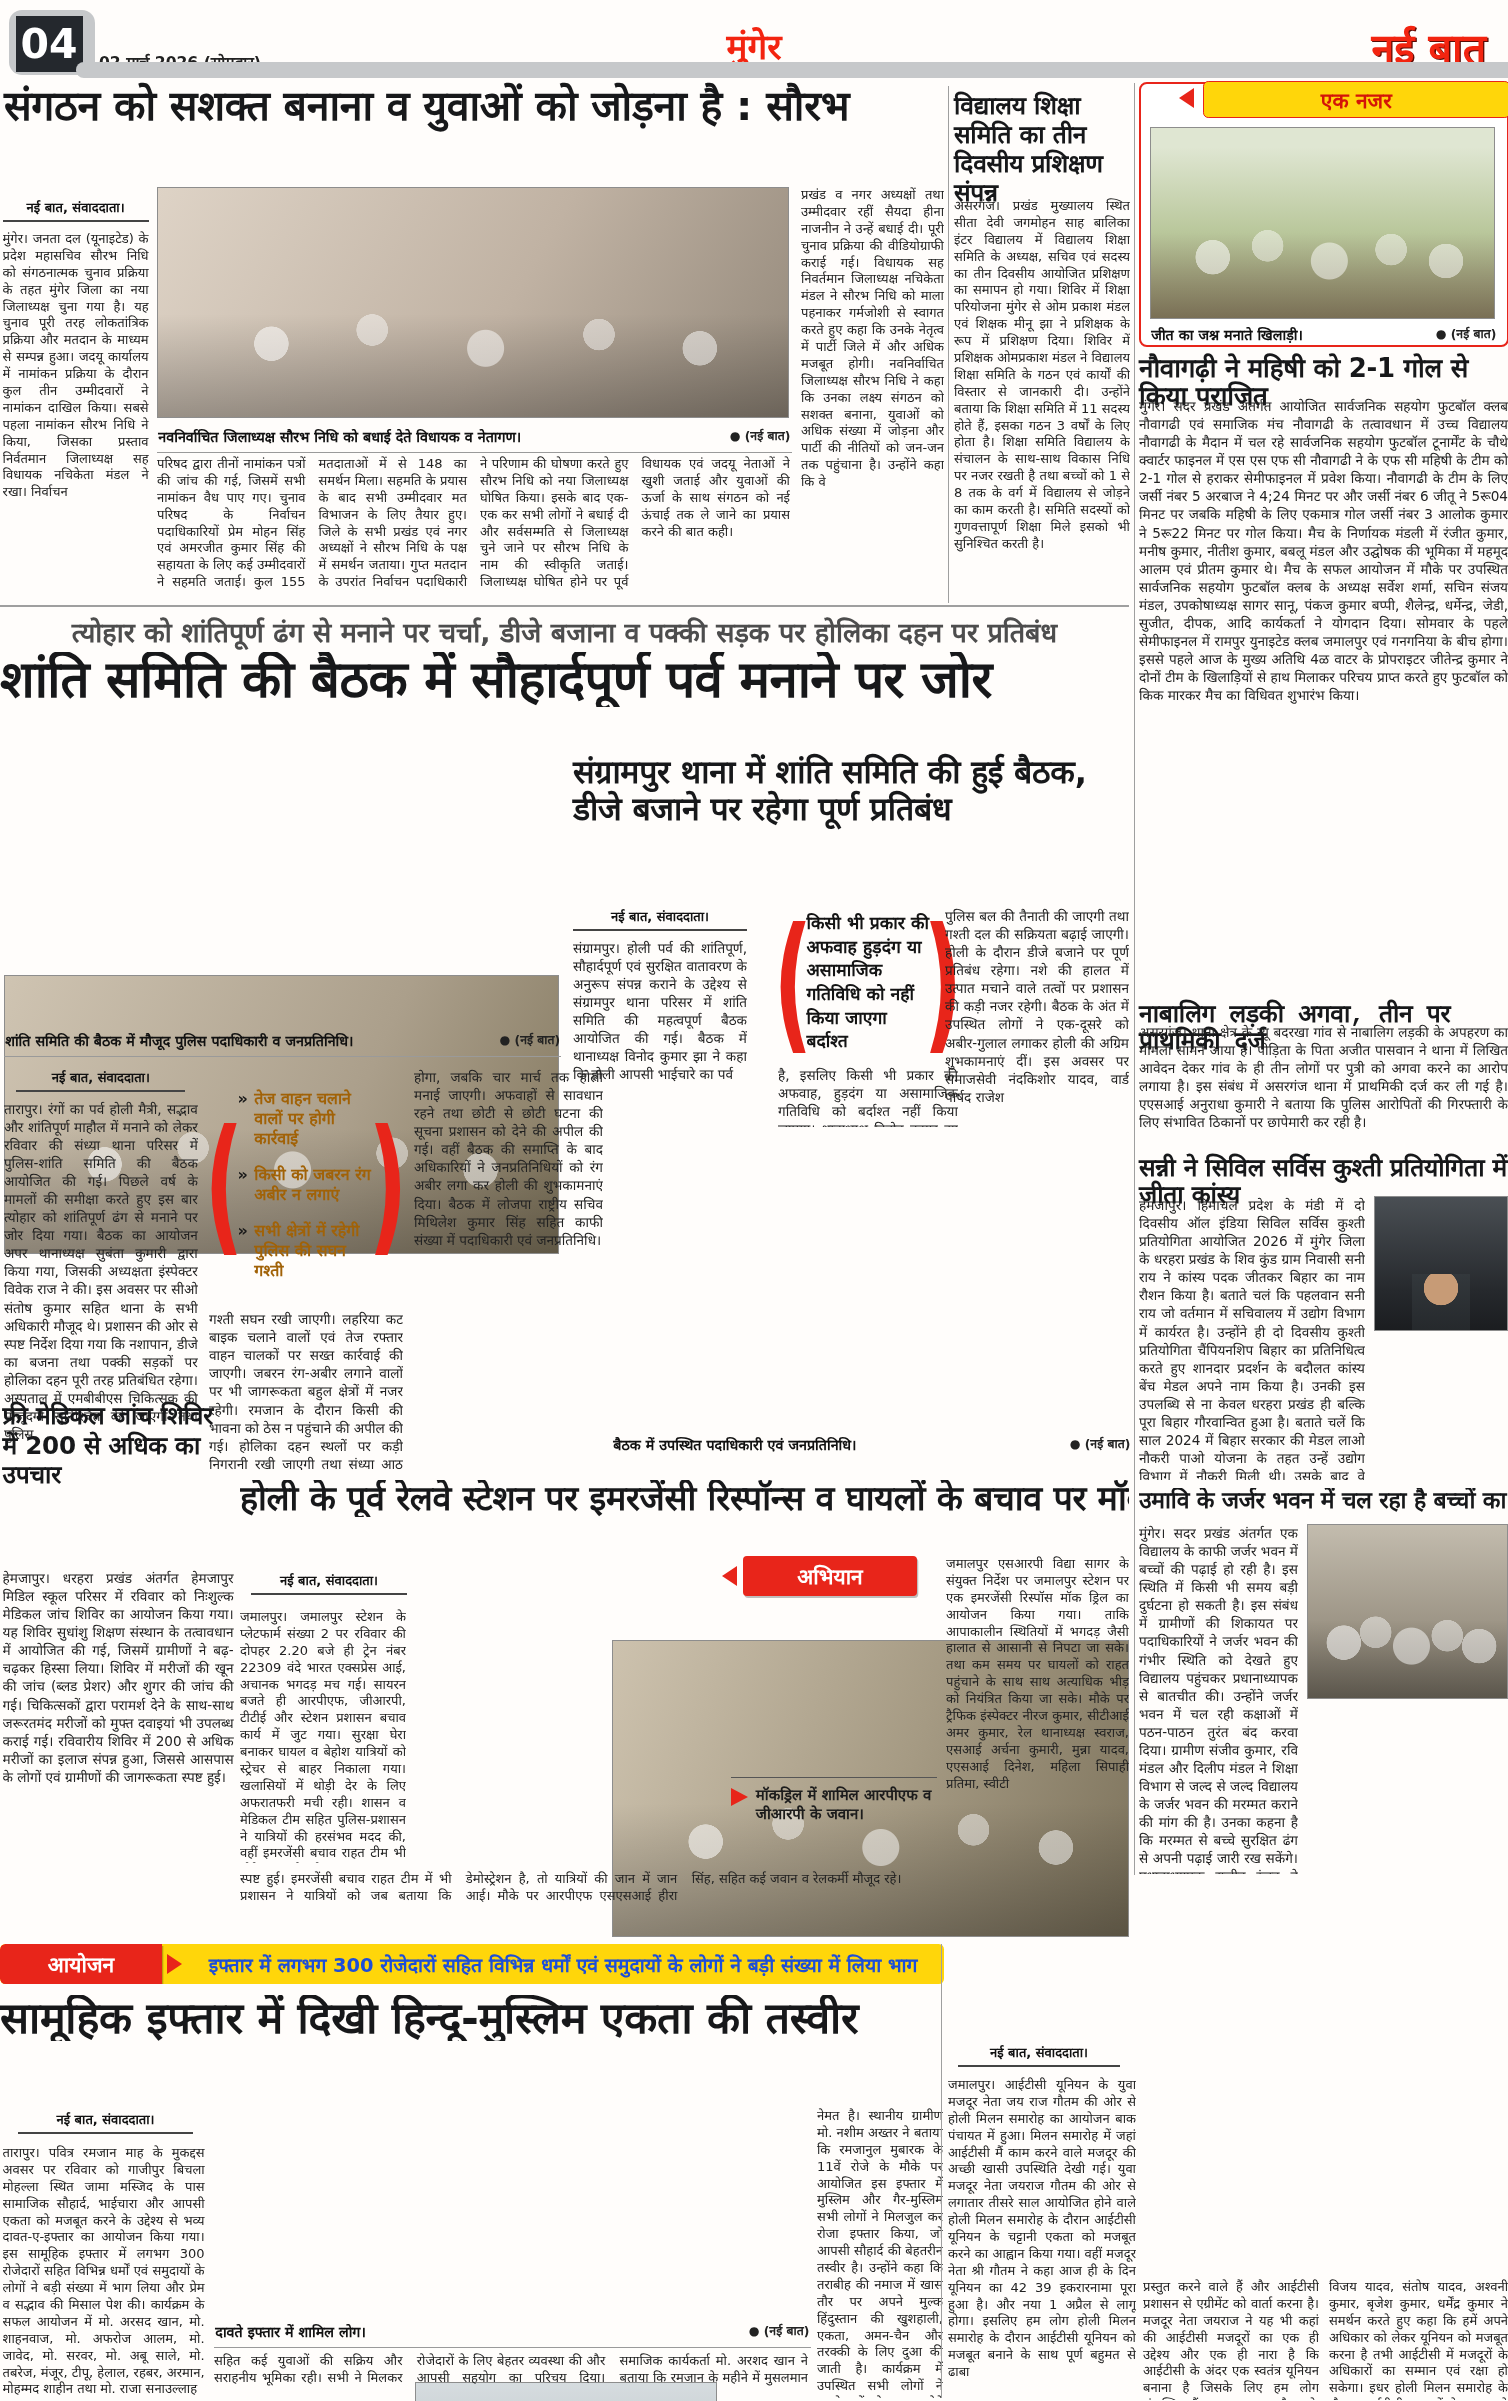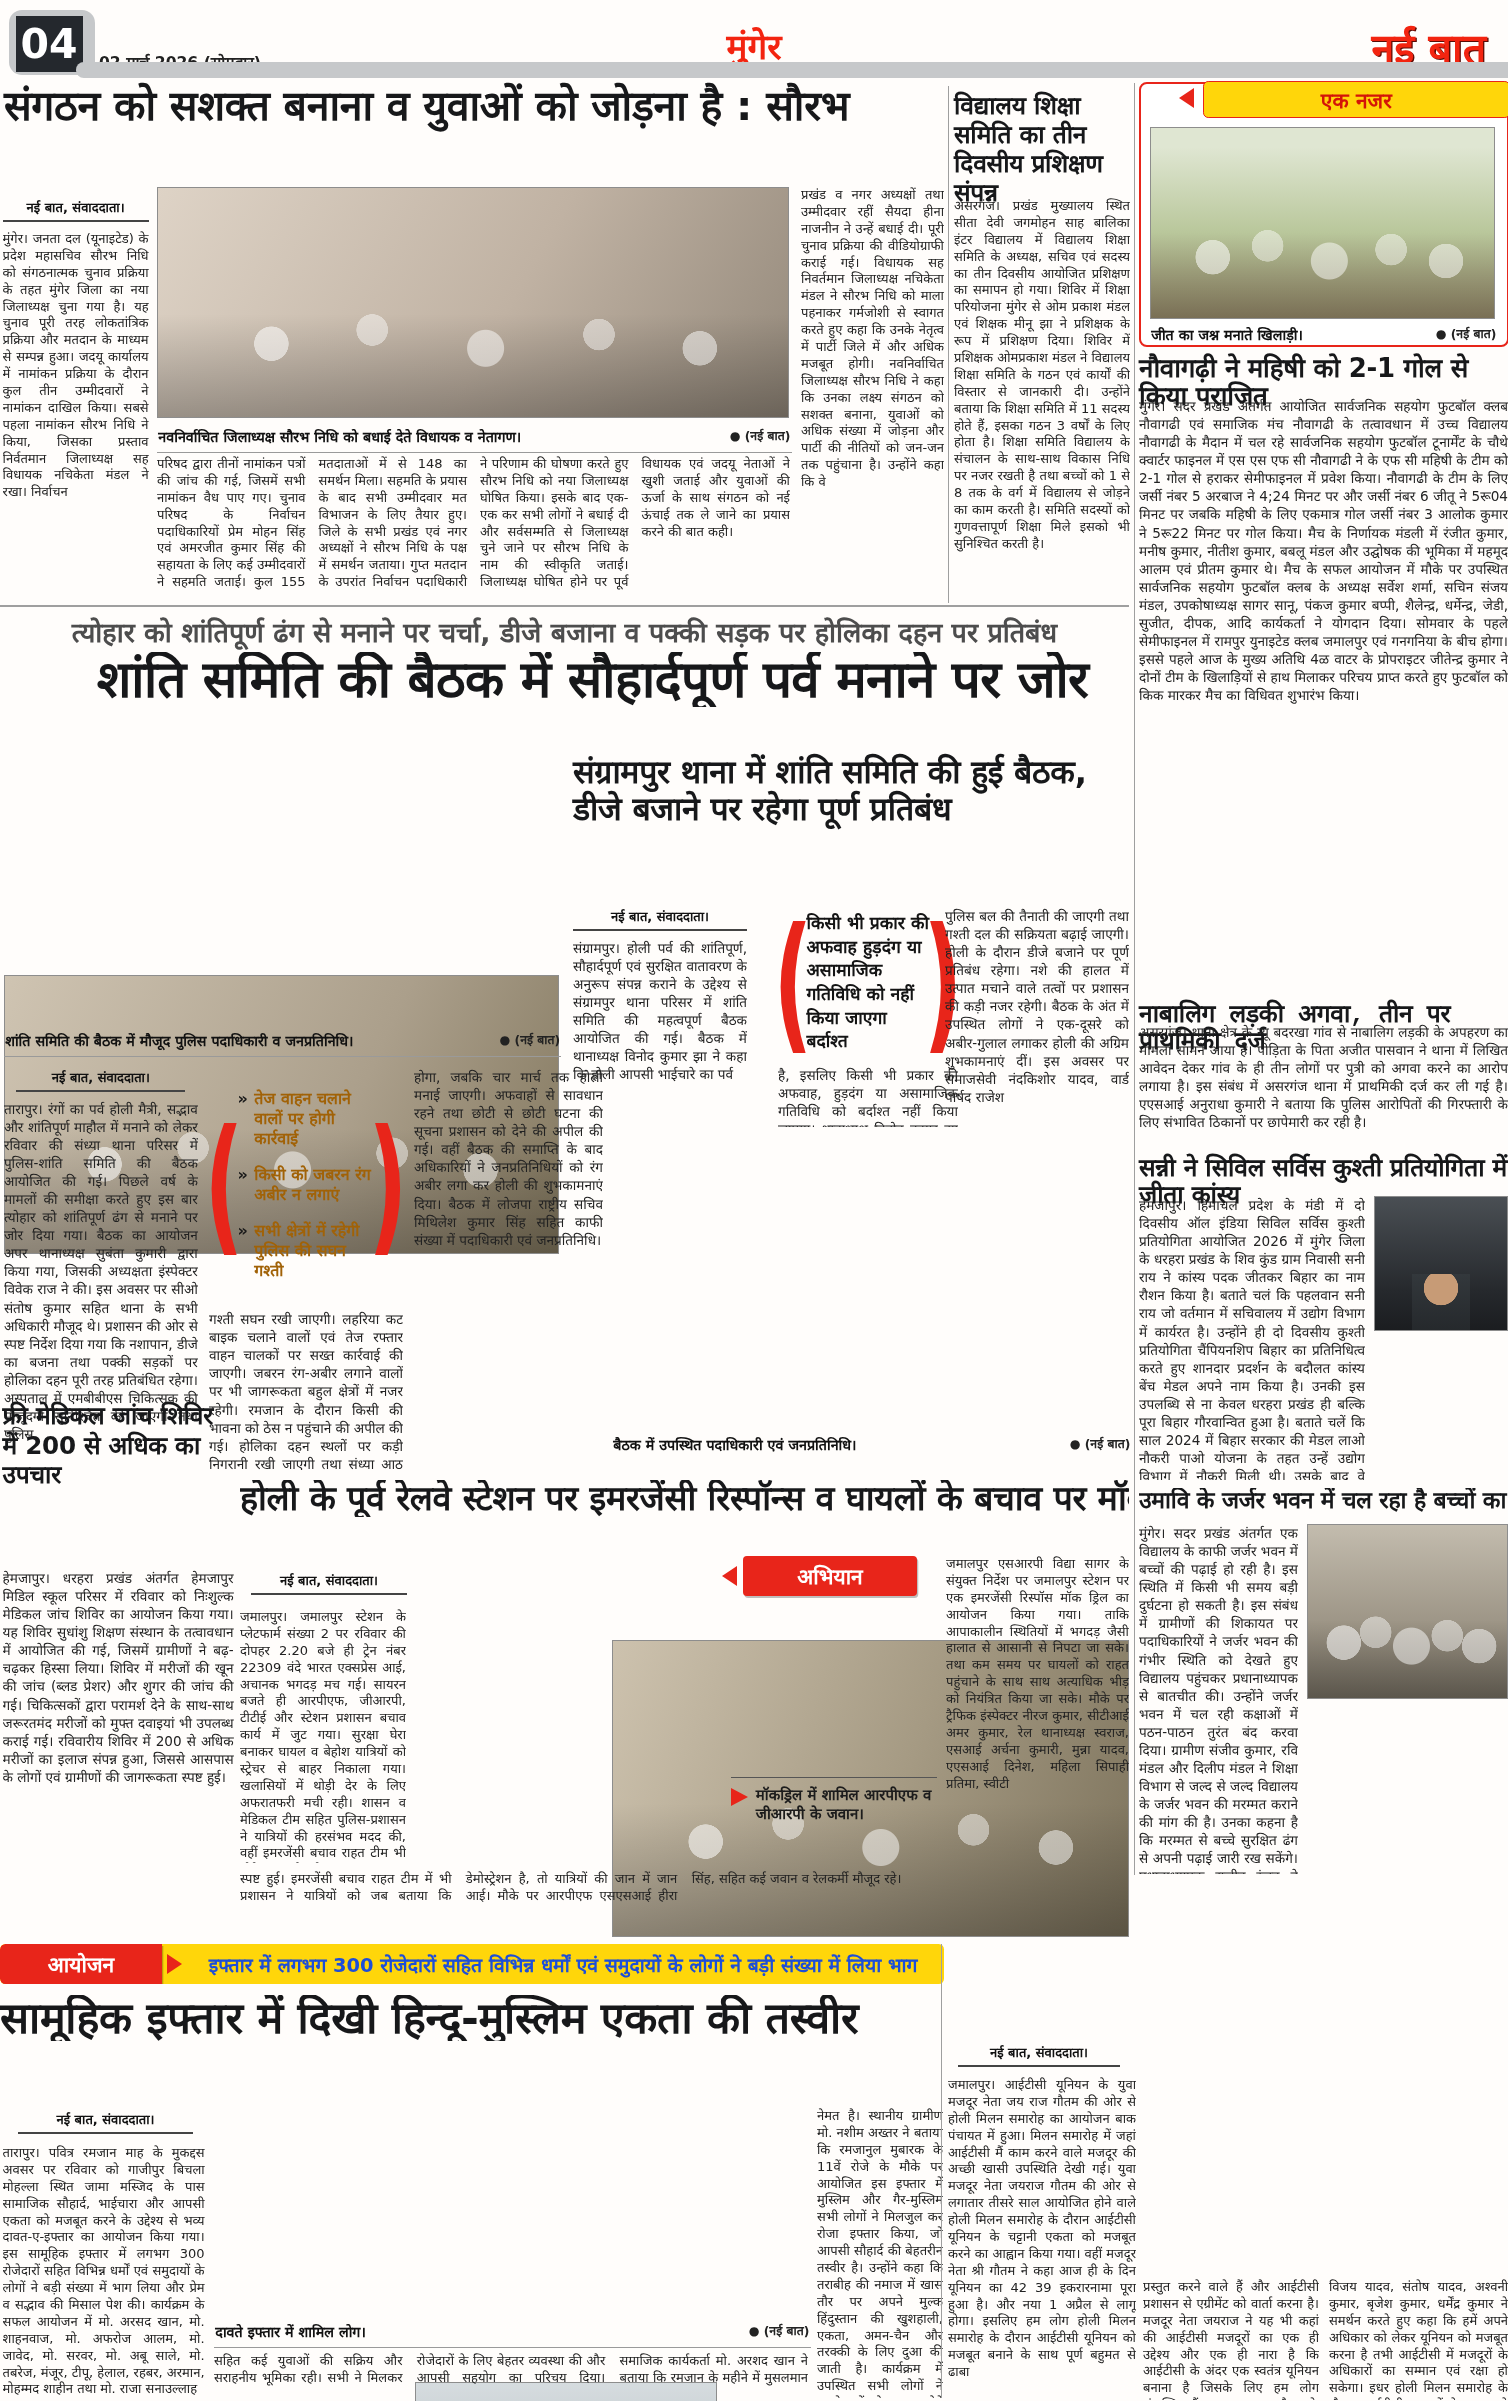--- a/index.html
+++ b/index.html
@@ -106,21 +106,21 @@
   <div class="abs hl" style="left:1139px;top:1488px;width:369px;font-size:23px;white-space:nowrap;overflow:hidden;">उमावि के जर्जर भवन में चल रहा है बच्चों का क्लास</div>
   <div class="abs" style="left:1139px;top:1524px;width:369px;height:350px;overflow:hidden;">
     <div class="photo" style="float:right;width:201px;height:175px;margin:0 0 6.5px 9px;background:linear-gradient(#c3bcae,#9b9384 60%,#7e7769);">
         <div class="crowd"></div>
       </div>
     <div class="body-txt">मुंगेर। सदर प्रखंड अंतर्गत एक विद्यालय के काफी जर्जर भवन में बच्चों की पढ़ाई हो रही है। इस स्थिति में किसी भी समय बड़ी दुर्घटना हो सकती है। इस संबंध में ग्रामीणों की शिकायत पर पदाधिकारियों ने जर्जर भवन की गंभीर स्थिति को देखते हुए विद्यालय पहुंचकर प्रधानाध्यापक से बातचीत की। उन्होंने जर्जर भवन में चल रही कक्षाओं में पठन-पाठन तुरंत बंद करवा दिया। ग्रामीण संजीव कुमार, रवि मंडल और दिलीप मंडल ने शिक्षा विभाग से जल्द से जल्द विद्यालय के जर्जर भवन की मरम्मत कराने की मांग की है। उनका कहना है कि मरम्मत से बच्चे सुरक्षित ढंग से अपनी पढ़ाई जारी रख सकेंगे। प्रधानाध्यापक राजीव रंजन ने बताएं कि लोग इस भवन की रिपोर्ट विभाग को दे चुके हैं। क्या कहते हैं बीईओ : वहीं प्रखंड शिक्षा पदाधिकारी विद्यासागर ने बताया कि इसकी सूचना प्रधानाध्यापक द्वारा रिपोर्ट के माध्यम से दिया गया है। जिसे हमने विभाग को भेज दिया है।</div>
   </div>
 
   <div class="abs hrule" style="left:0;top:605px;width:1129px;"></div>
   <div class="abs" style="left:0;top:613px;width:1129px;text-align:center;font-size:27px;font-weight:700;color:#4d4d4d;white-space:nowrap;overflow:hidden;">त्योहार को शांतिपूर्ण ढंग से मनाने पर चर्चा, डीजे बजाना व पक्की सड़क पर होलिका दहन पर प्रतिबंध</div>
-  <div class="abs hl" style="left:0;top:652px;width:1129px;font-size:51px;text-align:center;white-space:nowrap;overflow:hidden;letter-spacing:-0.6px;padding-left:28px;">शांति समिति की बैठक में सौहार्दपूर्ण पर्व मनाने पर जोर</div>
+  <div class="abs hl" style="left:0;top:652px;width:1129px;font-size:51px;text-align:left;white-space:nowrap;overflow:hidden;letter-spacing:-0.6px;">शांति समिति की बैठक में सौहार्दपूर्ण पर्व मनाने पर जोर</div>
 
   <div class="abs photo" style="left:3.9px;top:744px;width:555px;height:279px;background:linear-gradient(115deg,#cfc4b2,#ab9f8b 60%,#83785f);">
       <div class="crowd"></div>
     </div>
   <div class="abs caprow" style="left:3.9px;top:1027px;width:555px;">
     <span class="cap">शांति समिति की बैठक में मौजूद पुलिस पदाधिकारी व जनप्रतिनिधि।</span>
     <span class="credit">● (नई बात)</span>
   </div>
 
   <div class="abs hl" style="left:573px;top:754px;width:556px;font-size:32px;line-height:1.15;">संग्रामपुर थाना में शांति समिति की हुई बैठक, डीजे बजाने पर रहेगा पूर्ण प्रतिबंध</div>

